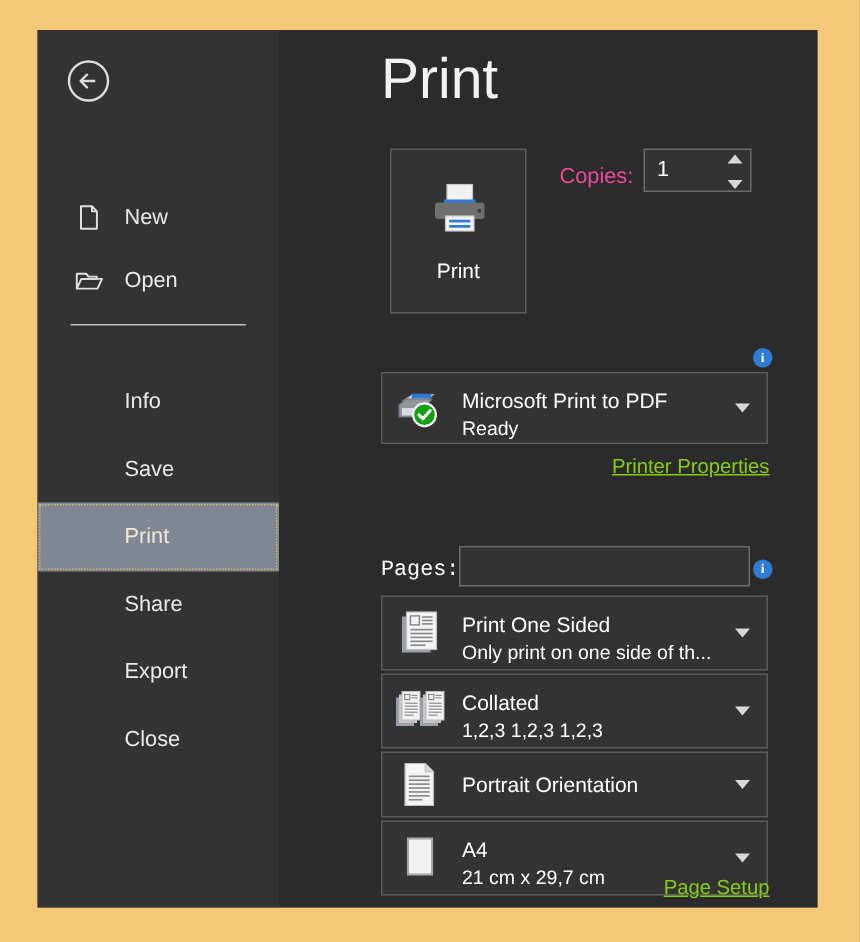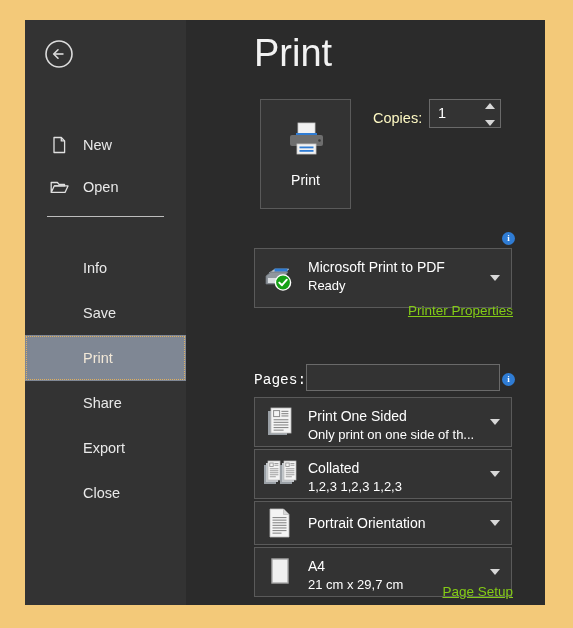--- a/index.html
+++ b/index.html
@@ -129,21 +129,21 @@
   #print-button .pb-label {
     color: #ffffff;
     font-size: 14px;
     margin-top: 14px;
   }
 
   .copies-label {
     position: absolute;
     left: 187px;
     top: 90px;
-    color: #fef9c3;
+    color: #ec4899;
     font-size: 14.5px;
   }
   #copies-box {
     position: absolute;
     left: 243px;
     top: 79px;
     width: 72px;
     height: 29px;
     background: #333333;
     border: 1px solid #6a6a6a;
@@ -245,21 +245,21 @@
     transform: translateY(-50%);
     width: 0; height: 0;
     border-left: 5px solid transparent;
     border-right: 5px solid transparent;
     border-top: 6px solid #d8d8d8;
   }
   .combo.two-line .c-title { top: 10px; }
   .combo.two-line .c-sub   { top: 29px; }
   .combo.one-line .c-title { top: 50%; transform: translateY(-50%); }
 
-  #combo-printer     { top: 228px; height: 60px; }
+  #combo-printer     { top: 228px; height: 48px; }
   #combo-sided       { top: 377px; height: 50px; }
   #combo-collated    { top: 429px; height: 50px; }
   #combo-orientation { top: 481px; height: 44px; }
   #combo-paper       { top: 527px; height: 50px; }
 
   .link {
     position: absolute;
     color: #84cc16;
     font-size: 13.5px;
     text-decoration: underline;

